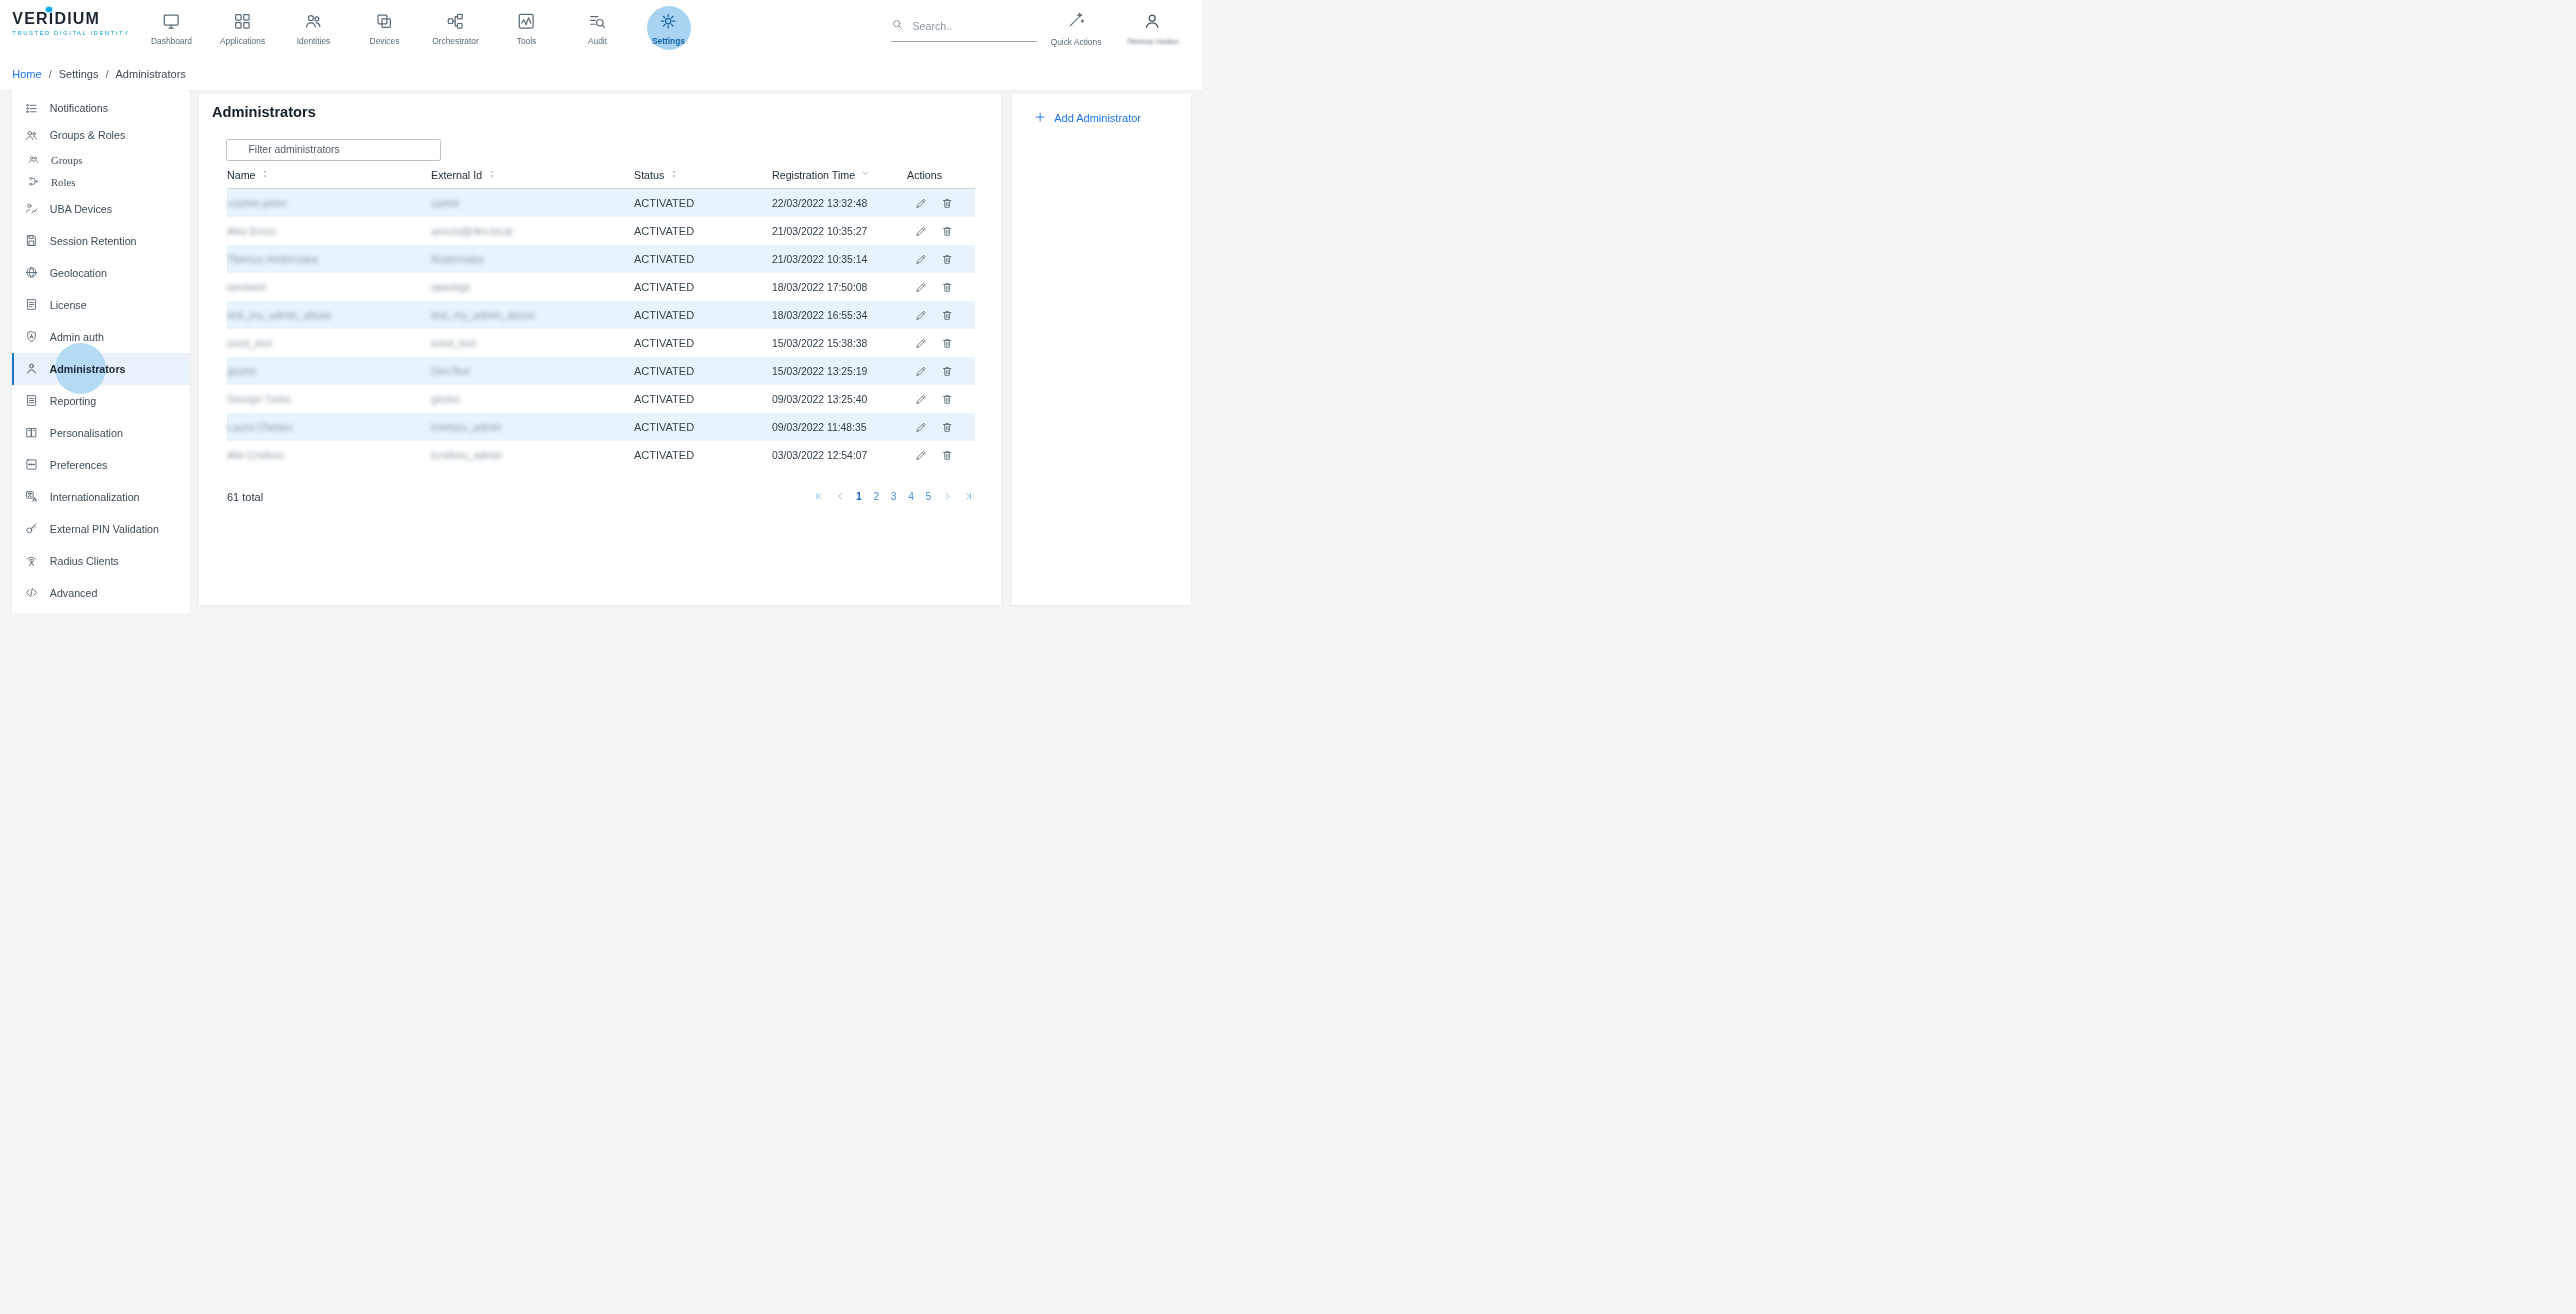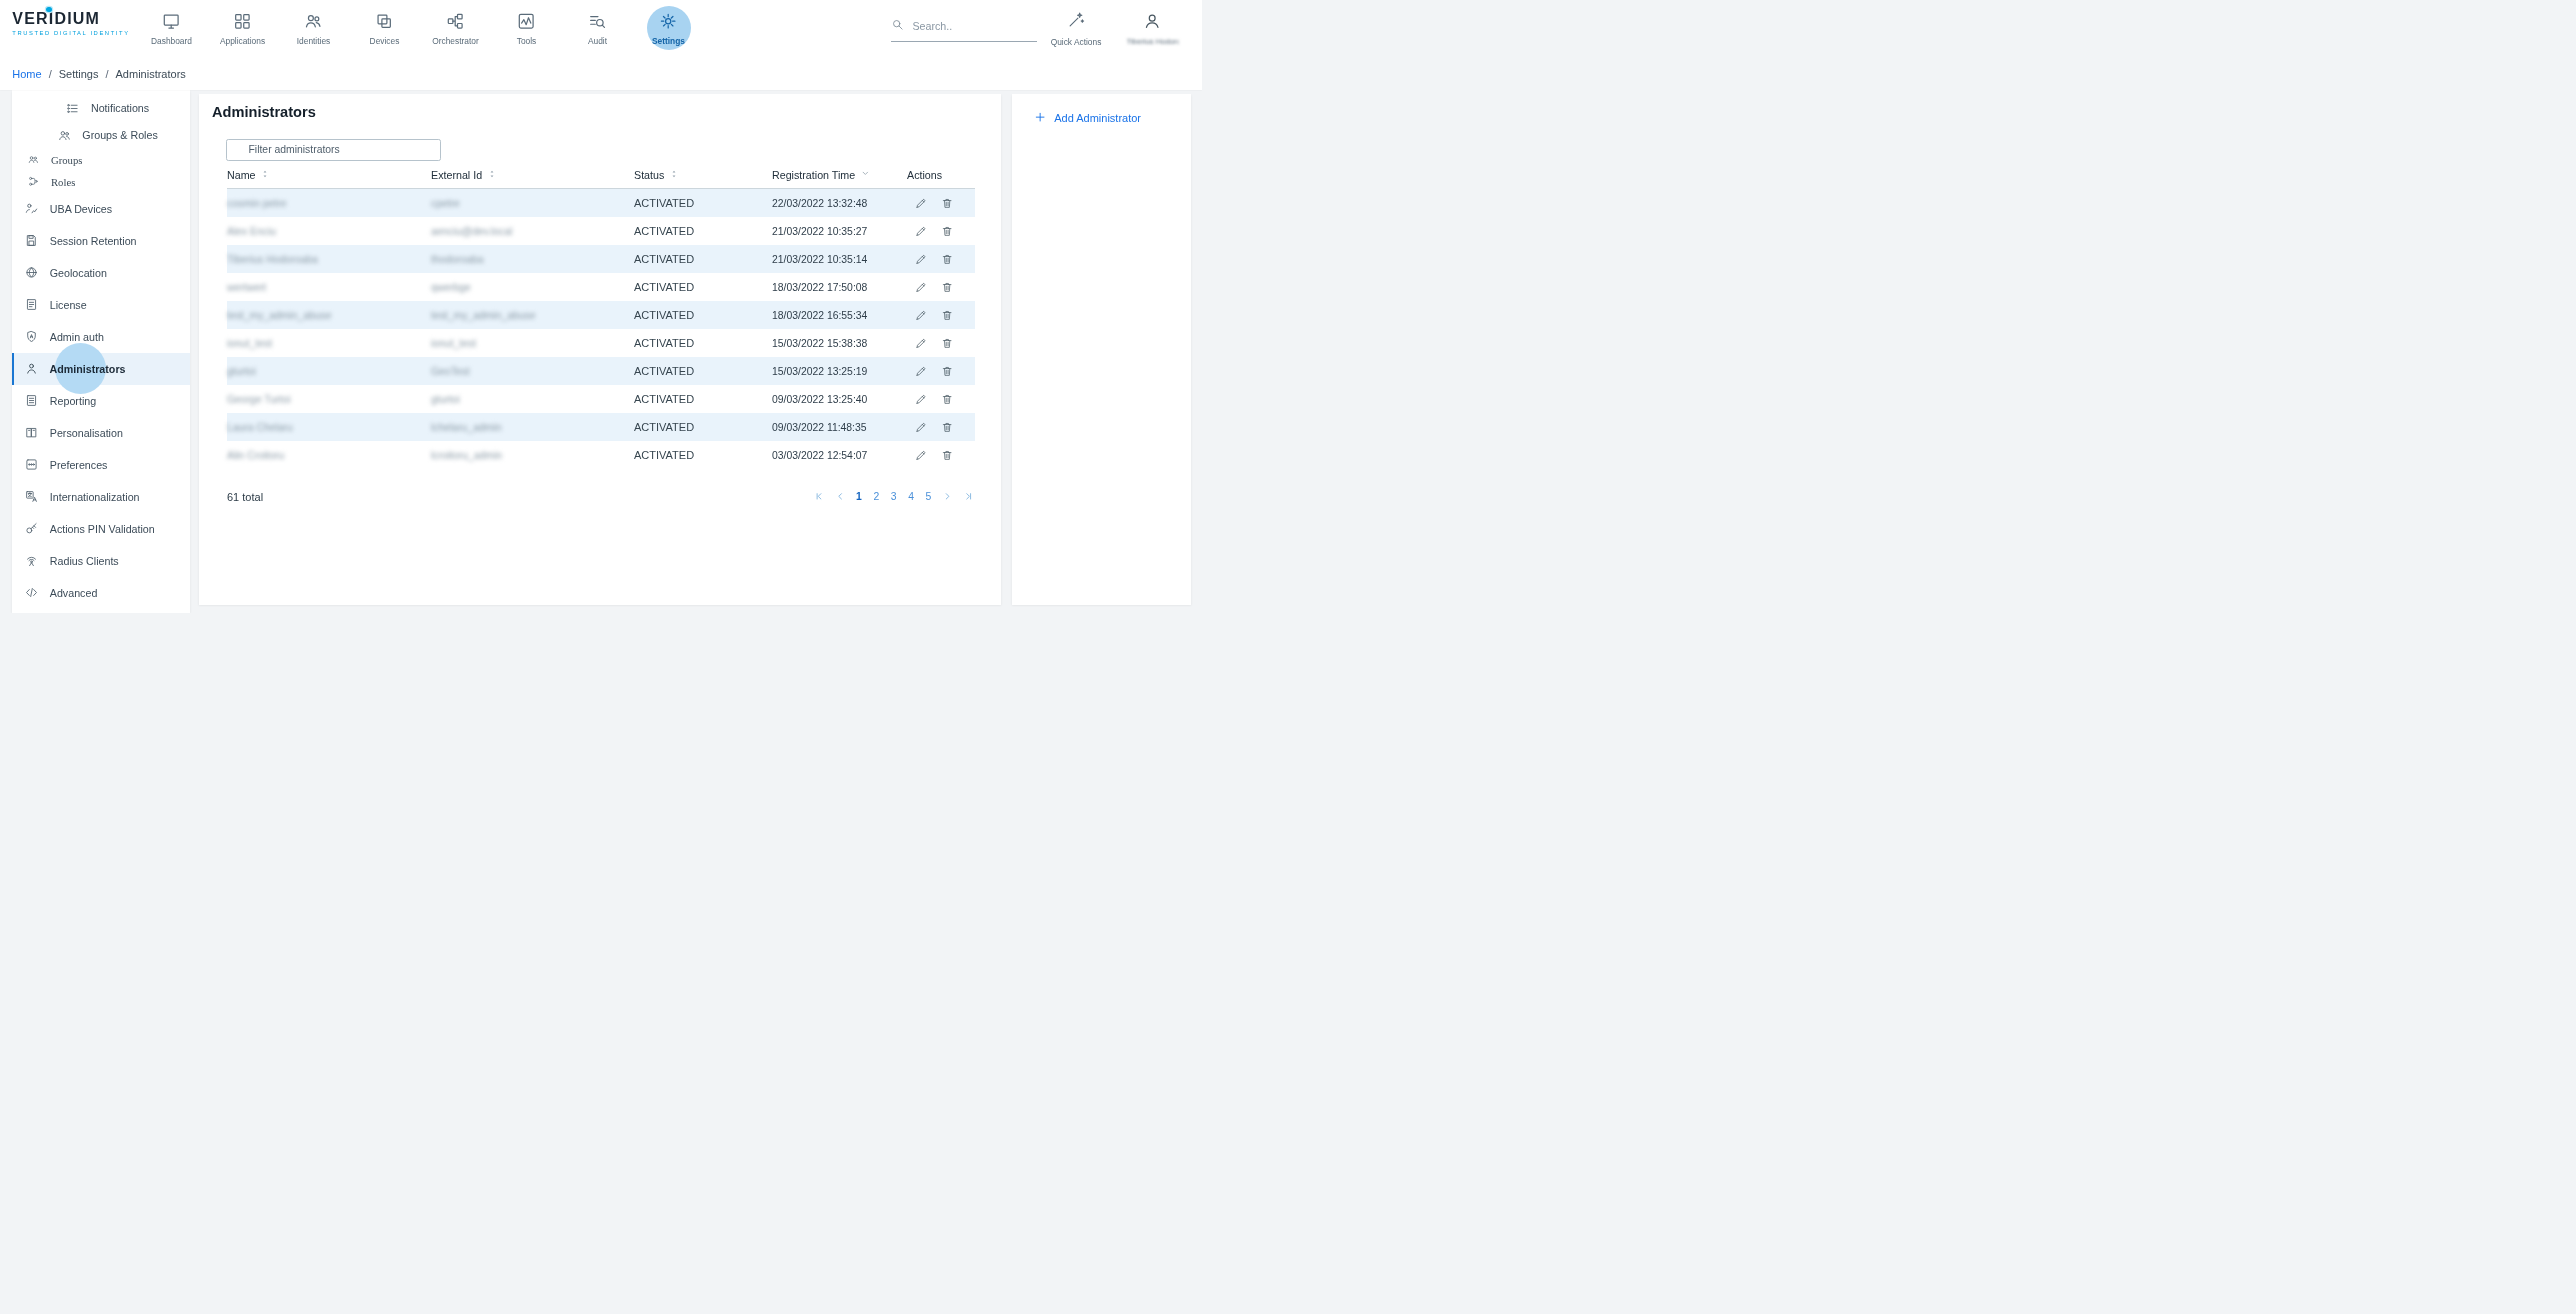--- a/index.html
+++ b/index.html
@@ -89,21 +89,21 @@
     background:#fff; box-shadow:0 0.8px 2.3px rgba(0,0,0,.08);
     padding-top:4.6px; z-index:2;
   }
   .side-item {
     display:flex; align-items:center; gap:11.5px;
     height:32px; padding-left:13px; font-size:10.7px; color:#3c4b58;
     cursor:pointer; position:relative;
   }
   .side-item svg { color:#51616e; flex:none; z-index:1; }
   .side-item .side-label { z-index:1; }
-  .side-item.compact { height:27px;justify-content:center; }
+  .side-item.compact { height:27px; }
   .side-item.sub { height:22px; padding-left:16px; gap:12px;font-family:Liberation Serif, serif; }
   .side-item.sub svg { width:10.7px; height:10.7px; }
   .side-item.active {
     background:#e9f2fa; border-left:2.3px solid #1976d2; padding-left:10.7px;
     color:#1b2936; font-weight:600;
   }
   .side-item.active svg { color:#33444f; }
   .side-item.active::before {
     content:""; position:absolute; left:41px; top:-9.2px; width:51px; height:51px;
     border-radius:50%; background:#b4daf4; z-index:0;
@@ -388,21 +388,21 @@
         <rect x="3" y="3" width="12" height="12" rx="1"></rect>
         <path d="M6 6.5h6M9 4.8v1.7M11.5 6.5c-.6 2.6-2.4 4.6-5 5.5M6.8 8.5c.9 1.9 2.6 3.1 4.7 3.5M14.5 21l3.2-7.5L21 21M15.6 18.3h4.2"></path>
       </svg>
       <span class="side-label">Internationalization</span>
     </div>
     <div class="side-item">
       <svg width="13" height="13" viewBox="0 0 24 24" fill="none" stroke="currentColor" stroke-width="1.6" stroke-linecap="round" stroke-linejoin="round">
         <circle cx="8" cy="15.5" r="4.5"></circle>
         <path d="M11.3 12.2L20.5 3M16.5 7l3 3M13.8 9.7l2.2 2.2"></path>
       </svg>
-      <span class="side-label">Actions PIN Validation</span>
+      <span class="side-label">External PIN Validation</span>
     </div>
     <div class="side-item">
       <svg width="13" height="13" viewBox="0 0 24 24" fill="none" stroke="currentColor" stroke-width="1.6" stroke-linecap="round" stroke-linejoin="round">
         <path d="M4.5 9.5a9.5 9.5 0 0115 0M7.3 12a6 6 0 019.4 0"></path>
         <circle cx="12" cy="14.5" r="1.6"></circle>
         <path d="M8.5 21.5l3.5-5.5 3.5 5.5"></path>
       </svg>
       <span class="side-label">Radius Clients</span>
     </div>
     <div class="side-item">

